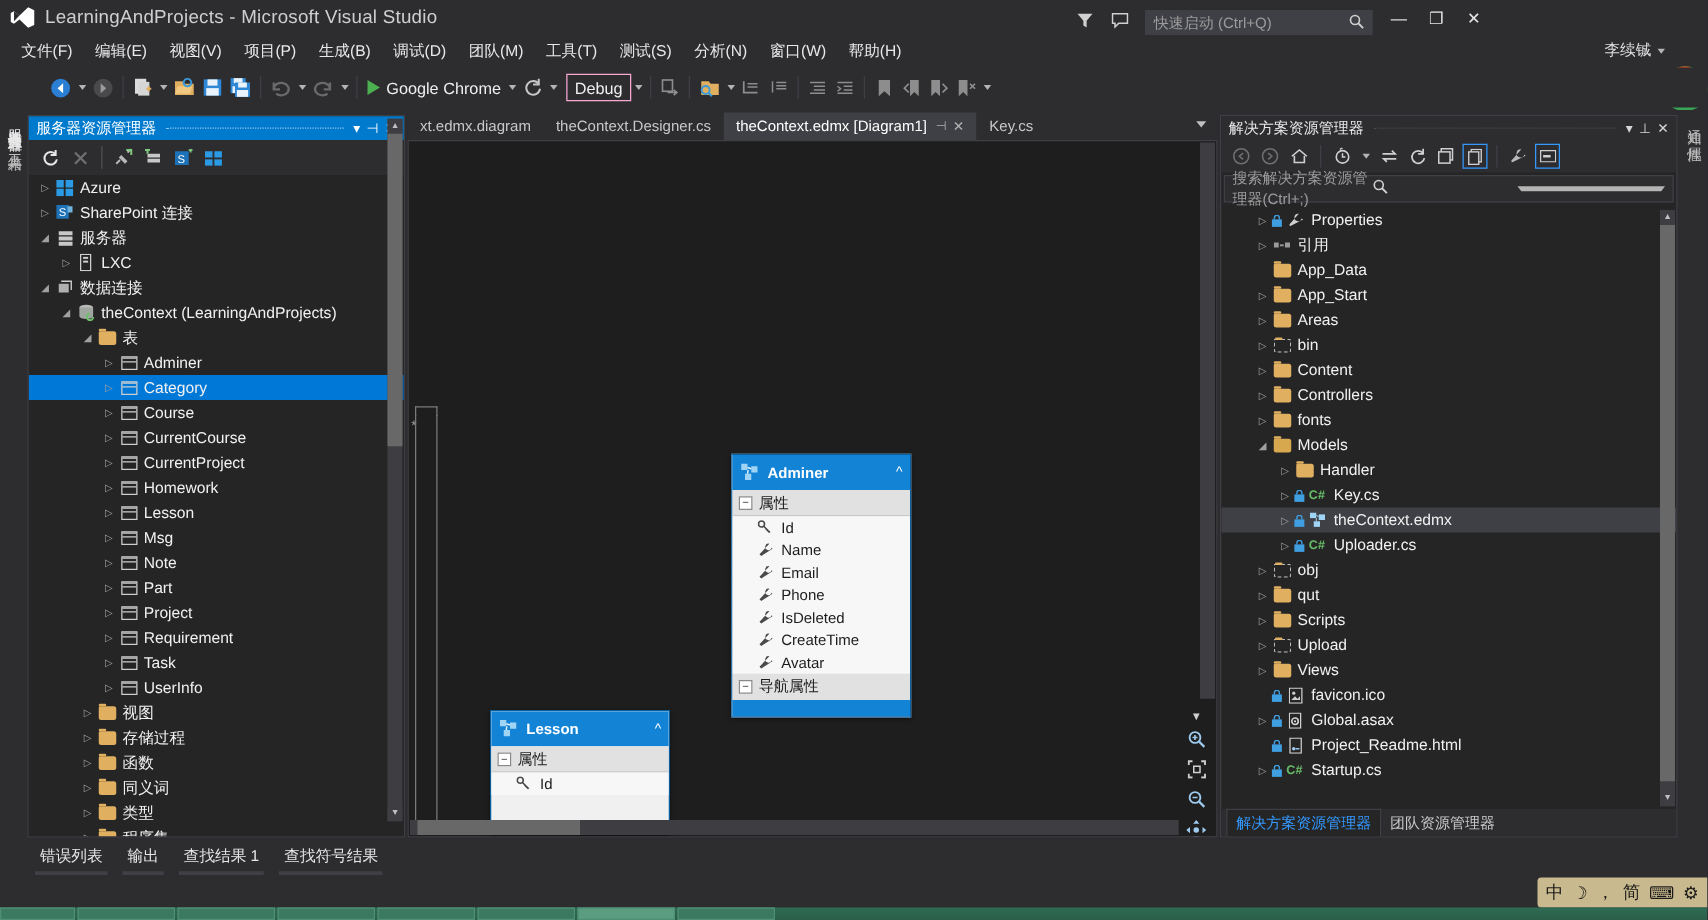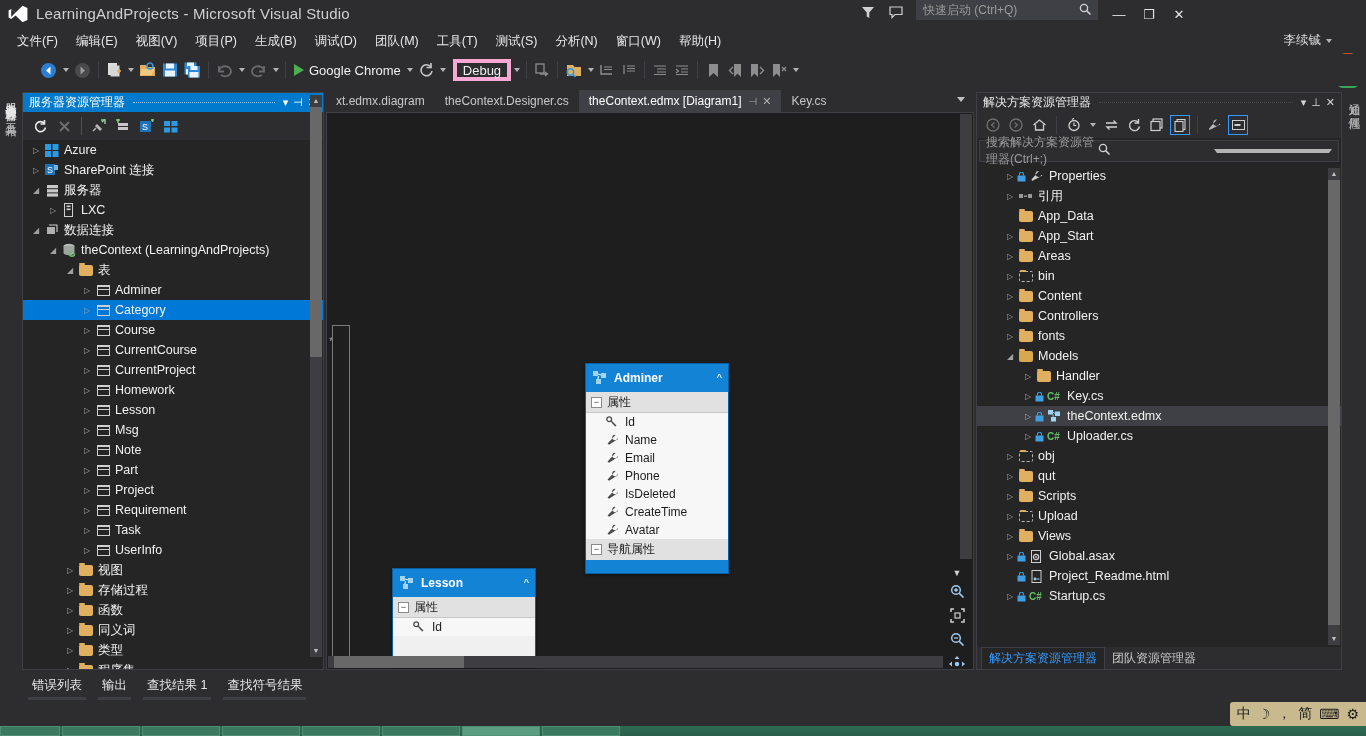--- a/index.html
+++ b/index.html
@@ -10,21 +10,21 @@
     background: #2d2d30;
     color: #f1f1f1;
     -webkit-font-smoothing: antialiased;
   }
   .app { position:relative; width:1366px; height:736px; }
 
   
   .titlebar { position:absolute; left:0; top:0; width:1194px; height:28px; background:#2d2d30; }
   .vs-logo { position:absolute; left:8px; top:5px; width:20px; height:18px; }
   .title-text { position:absolute; left:36px; top:5px; font-size:15px; color:#cfcfcf; letter-spacing:.2px; }
-  .tb-right { position:absolute; right:0; top:0; height:28px; display:flex; align-items:flex-start; }
+  .tb-right { position:absolute; right:0; top:0; height:28px; display:flex; align-items:flex-end; }
   .tb-icon { width:28px; height:24px; display:flex; align-items:center; justify-content:center; color:#d0d0d0; }
   .qlaunch { width:182px; height:20px; border:1px solid #3f3f46; background:#3f3f46; position:relative;
              display:flex; align-items:center; margin:0 6px; }
   .qlaunch span { font-size:12px; color:#9b9b9b; padding-left:6px; }
   .qlaunch .mag { position:absolute; right:5px; top:2px; color:#d0d0d0; }
   .winbtn { width:30px; height:28px; display:flex; align-items:center; justify-content:center;
             color:#e4e4e4; font-size:13px; }
 
   
   .menubar { position:absolute; left:0; top:28px; width:1366px; height:26px; background:#2d2d30; }
@@ -43,21 +43,21 @@
   .toolbar { position:absolute; left:0; top:54px; width:1366px; height:32px; background:#2d2d30;
              display:flex; align-items:center; padding-left:8px;margin-left:29px; }
   .tbtn { height:24px; min-width:22px; display:flex; align-items:center; justify-content:center;
           color:#c6c6c6; padding:0 3px; }
   .tsep { width:1px; height:18px; background:#3f3f46; margin:0 4px; }
   .tdrop { width:11px; display:flex; align-items:center; justify-content:center; }
   .run-btn { display:flex; align-items:center; gap:5px; padding:0 4px; }
   .run-tri { width:0;height:0;border-top:6px solid transparent;border-bottom:6px solid transparent;
              border-left:10px solid #4caf50; }
   .run-label { font-size:13px; color:#efefef; }
-  .cfg-box { border:4px solid #f9a8d4; height:22px; display:flex; align-items:center; padding:0 6px;
+  .cfg-box { border:1px solid #f9a8d4; height:22px; display:flex; align-items:center; padding:0 6px;
              font-size:13px; color:#efefef; margin-left:4px;}
 
   
   .vdock-left { position:absolute; left:0; top:88px; width:22px; height:580px; background:#2d2d30; }
   .vtab { writing-mode:vertical-rl; font-size:11.5px; color:#bdbdbd; padding:6px 3px; letter-spacing:1px;}
   .vtab.active { color:#e8e8e8; }
   .vdock-right { position:absolute; right:0; top:88px; width:24px; height:560px; background:#2d2d30;
                  display:flex; flex-direction:column; align-items:center; }
 
   
@@ -1121,20 +1121,35 @@
           <span>Upload</span>
         </div>
         <div class="trow" style="padding-left:26px;">
           <span class="exp">▷</span>
           <span class="tic">
             <span class="folder"></span>
           </span>
           <span>Views</span>
         </div>
         <div class="trow" style="padding-left:26px;">
+          <span class="exp"></span>
+          <span class="lock"><svg width="9" height="10">
+              <rect x="0.5" y="3.5" width="8" height="6" fill="#3f9fe0"></rect>
+              <path d="M2.5 3.5 V2.3 a2 2 0 0 1 4 0 V3.5" fill="none" stroke="#3f9fe0" stroke-width="1.1"></path>
+            </svg></span>
+          <span class="tic">
+            <svg width="12" height="13">
+              <rect x="0.5" y="0.5" width="10" height="12" fill="none" stroke="#cfcfcf" stroke-width="1"></rect>
+              <circle cx="4" cy="4.5" r="1.3" fill="#cfcfcf"></circle>
+              <path d="M2 10 l3 -3 2 2 2 -2 v3 Z" fill="#cfcfcf"></path>
+            </svg>
+          </span>
+          <span>favicon.ico</span>
+        </div>
+        <div class="trow" style="padding-left:26px;">
           <span class="exp">▷</span>
           <span class="lock"><svg width="9" height="10">
               <rect x="0.5" y="3.5" width="8" height="6" fill="#3f9fe0"></rect>
               <path d="M2.5 3.5 V2.3 a2 2 0 0 1 4 0 V3.5" fill="none" stroke="#3f9fe0" stroke-width="1.1"></path>
             </svg></span>
           <span class="tic">
             <svg width="13" height="13">
               <rect x="0.5" y="0.5" width="9" height="12" fill="none" stroke="#cfcfcf" stroke-width="1"></rect>
               <circle cx="5" cy="7" r="2.6" fill="none" stroke="#cfcfcf" stroke-width="1.3"></circle>
               <circle cx="5" cy="7" r="0.9" fill="#cfcfcf"></circle>

